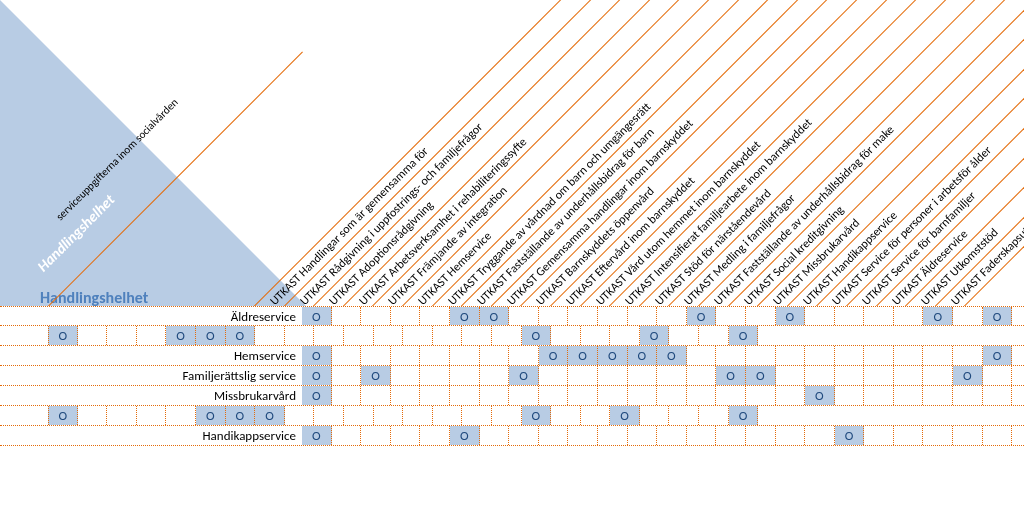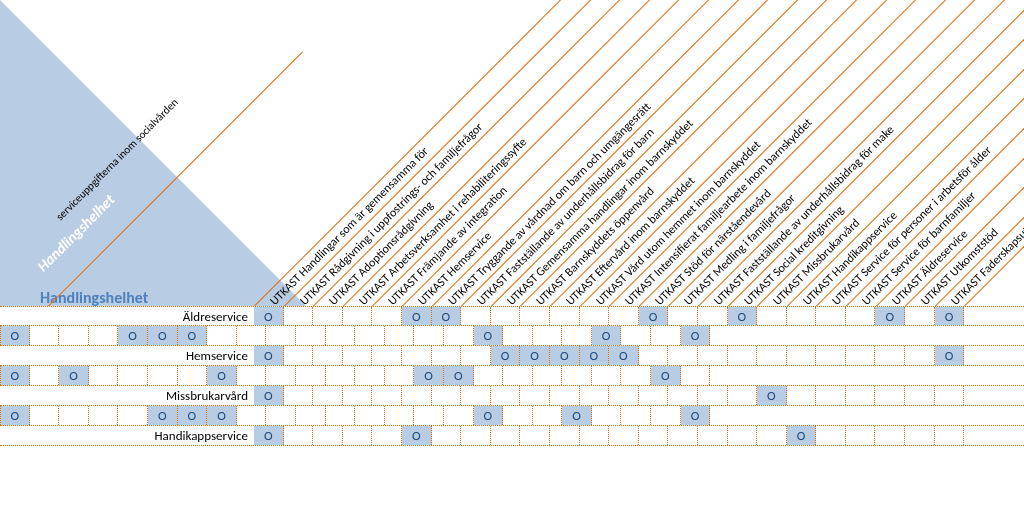--- a/index.html
+++ b/index.html
@@ -69,20 +69,21 @@
     position: absolute;
     left: 0;
     top: 306px;
     width: 1024px;
   }
   .row {
     display: flex;
     height: 20px;
     box-sizing: border-box;
     border-bottom: 1px dotted #e46c0a;
+    padding-left: 48px;
   }
   .row .rowlabel {
     width: 254px;
     box-sizing: border-box;
     padding-right: 6px;
     text-align: right;
     font-size: 13px;
     color: #000;
     line-height: 20px;
     white-space: nowrap;
@@ -257,20 +258,21 @@
         <div class="cell"></div>
         <div class="cell"></div>
         <div class="cell"></div>
         <div class="cell"></div>
         <div class="cell"></div>
         <div class="cell"></div>
         <div class="cell"></div>
         <div class="cell mark">O</div>
       </div>
       <div class="row">
+        <div class="rowlabel">Familjerättslig service</div>
         <div class="cell mark">O</div>
         <div class="cell"></div>
         <div class="cell mark">O</div>
         <div class="cell"></div>
         <div class="cell"></div>
         <div class="cell"></div>
         <div class="cell"></div>
         <div class="cell mark">O</div>
         <div class="cell"></div>
         <div class="cell"></div>

